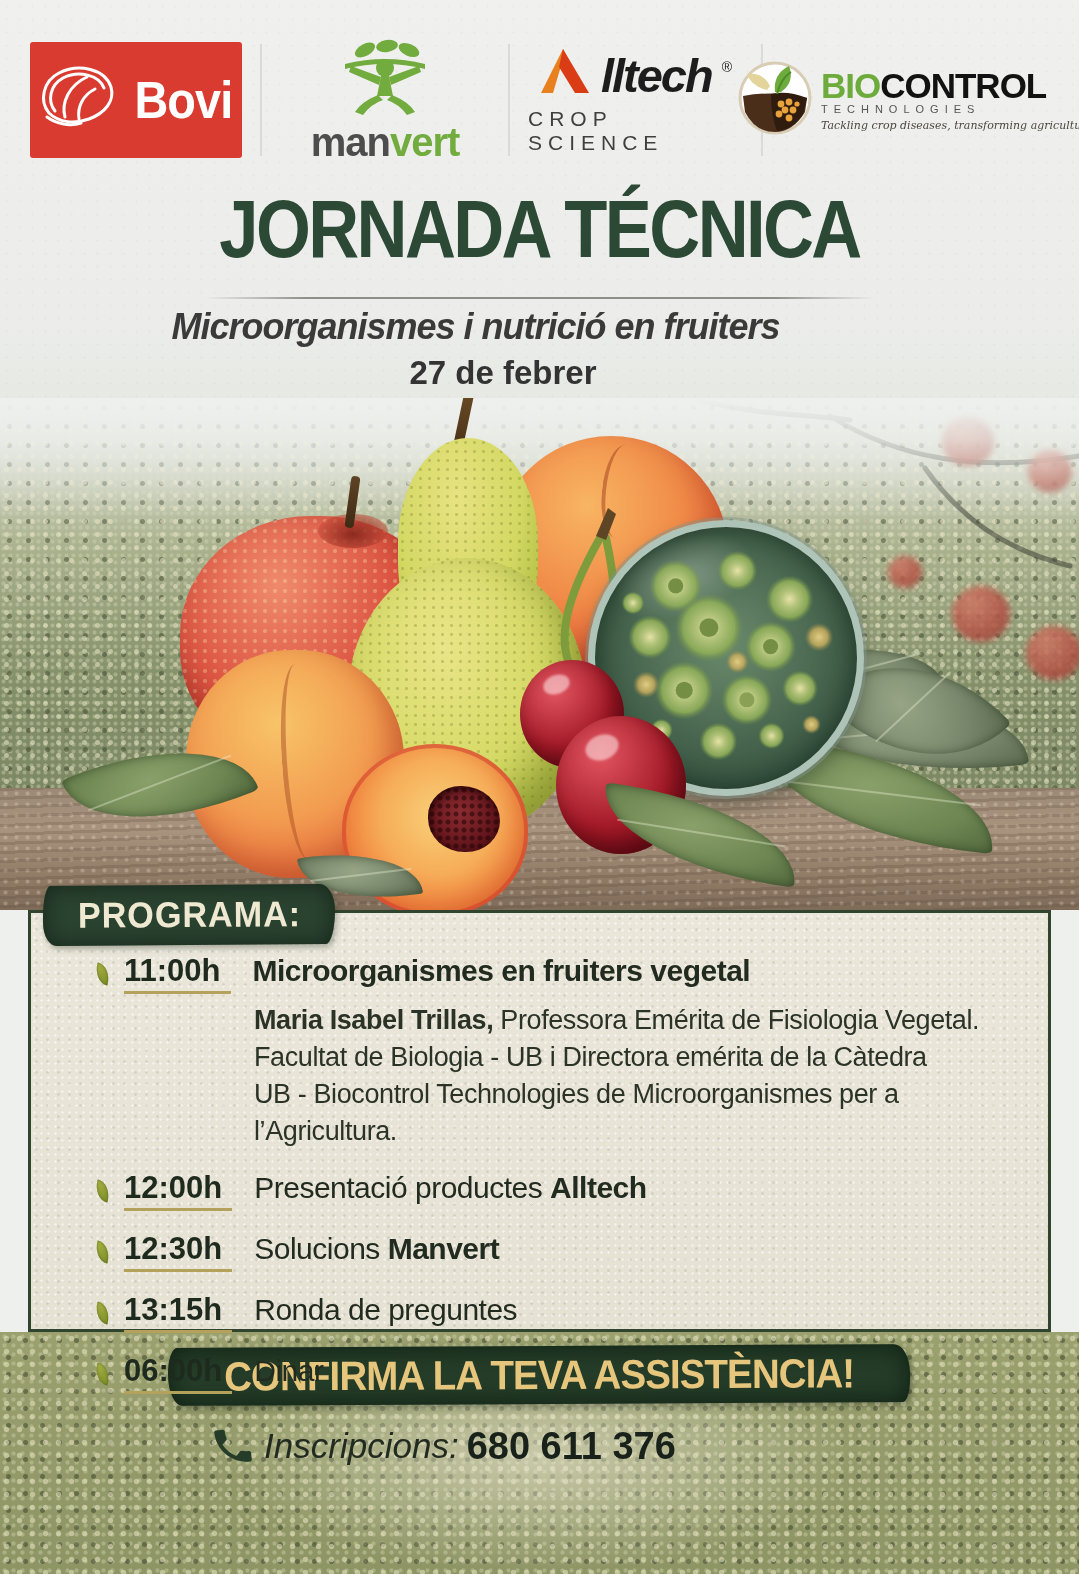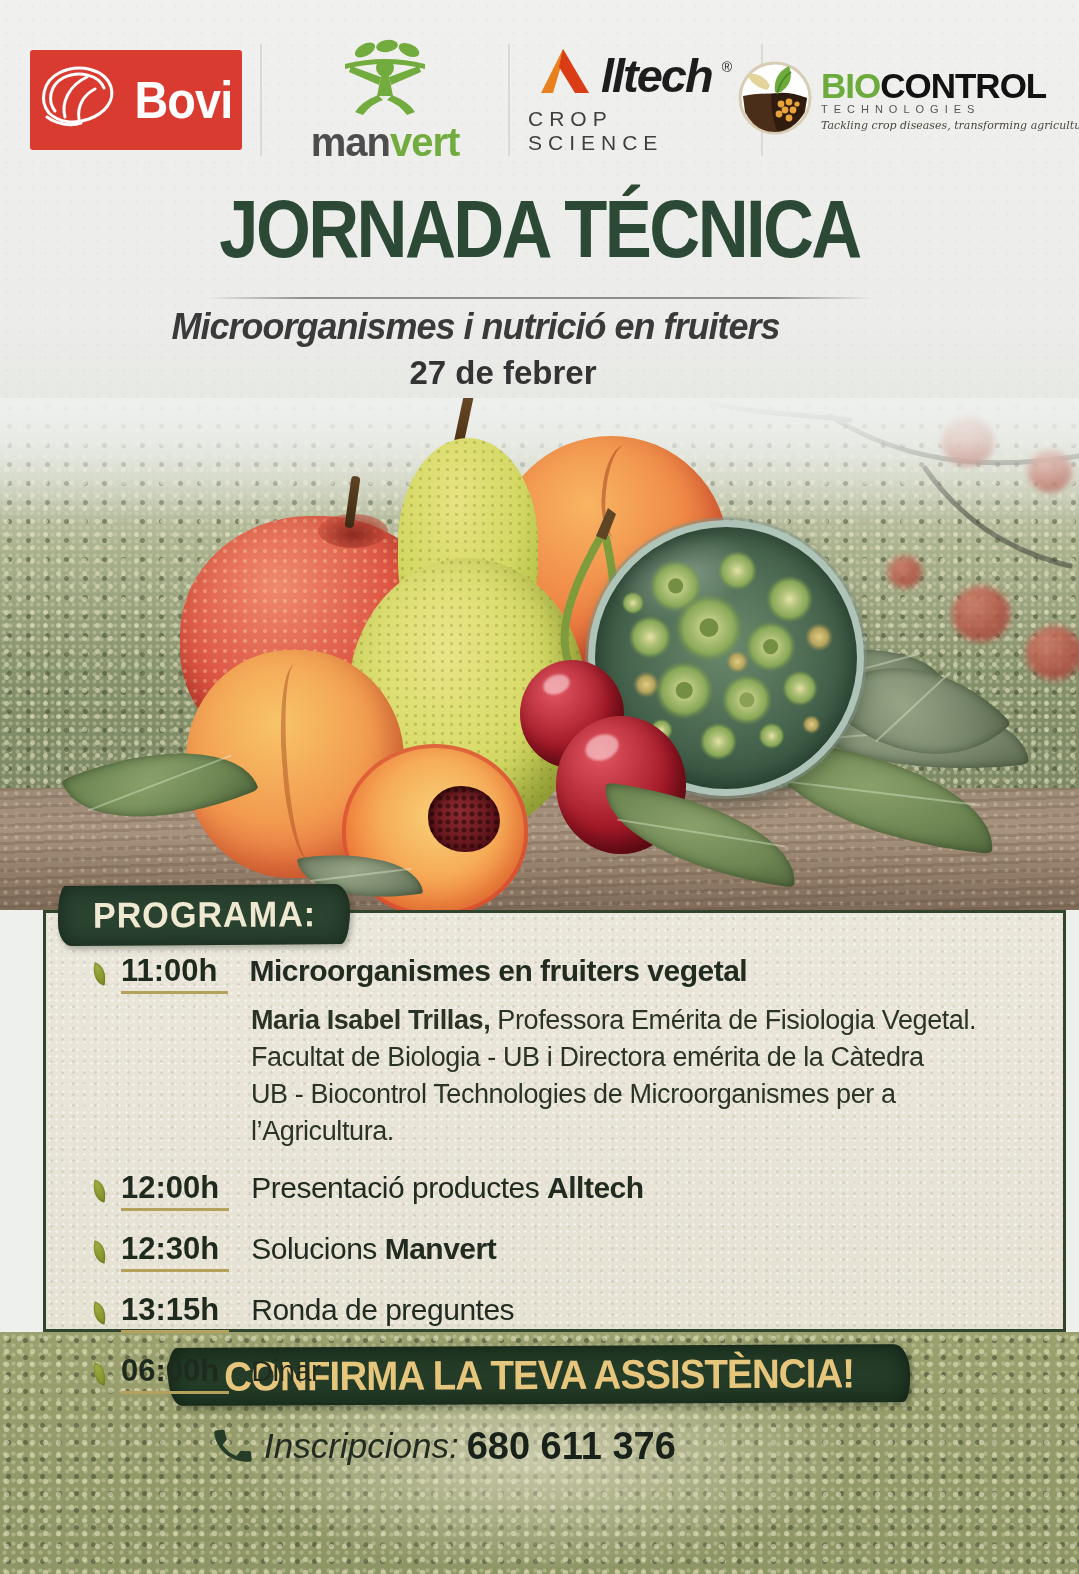--- a/index.html
+++ b/index.html
@@ -21,21 +21,21 @@
   }
   .logos {
     position:absolute; left:0; top:34px; width:1079px; height:132px;
     display:flex; align-items:center; justify-content:center; gap:0;
   }
   .logo-cell { display:flex; align-items:center; justify-content:center; height:132px; }
   .logo-sep { width:2px; height:112px; background:#dadbd8; margin:0 18px; }
 
   
   .bovi-box {
-    width:212px; height:100px; background:#d93b31; border-radius:3px;
+    width:212px; height:116px; background:#d93b31; border-radius:3px;
     display:flex; align-items:center; justify-content:center; gap:8px;
   }
   .bovi-name { color:#fff; font-weight:bold; font-size:52px; letter-spacing:-1px; transform:scaleX(.9); }
 
   
   .manvert { flex-direction:column; gap:2px; width:210px; }
   .manvert-text { font-size:40px; font-weight:bold; letter-spacing:-1px; line-height:1; }
   .manvert-text .dark { color:#4d4d4d; }
   .manvert-text .green { color:#72ab3e; }
 
@@ -163,39 +163,39 @@
     z-index:6; }
   .petri::before { content:""; position:absolute; left:6%; top:4%; width:55%; height:30%;
     border-radius:50%; background:radial-gradient(ellipse, rgba(255,255,255,.28), transparent 70%); transform:rotate(-18deg); }
   .petri svg { position:absolute; left:0; top:0; width:100%; height:100%; }
 
   .scene-lines { position:absolute; left:0; top:0; width:1079px; height:512px; z-index:2; pointer-events:none; }
   .stems-svg { position:absolute; left:0; top:0; width:1079px; height:512px; z-index:6; pointer-events:none; }
 
   
   .program-panel {
-    position:absolute; left:43px; top:910px; width:1023px; height:422px;
+    position:absolute; left:28px; top:910px; width:1023px; height:422px;
     border:3px solid #31452e;
     background:
       radial-gradient(rgba(120,115,95,.16) 1px, transparent 1.6px),
       radial-gradient(rgba(255,255,255,.5) 1px, transparent 1.5px),
       linear-gradient(#eae6da, #e5e1d3);
     background-size:11px 11px, 7px 7px, 100% 100%;
     z-index:8;
   }
   .programa-banner {
     position:absolute; left:12px; top:-28px; width:292px; height:60px;
     background:#2a4230; border-radius:8px 16px 10px 14px / 55% 45% 60% 40%;
     box-shadow:inset 0 0 20px rgba(8,18,8,.6), 2px 3px 6px rgba(30,40,25,.35);
     display:flex; align-items:center; justify-content:center;
     transform:rotate(-.4deg);
   }
   .programa-banner span { color:#f0e9d2; font-size:36px; font-weight:bold; letter-spacing:1px; transform:scaleX(.95); }
 
-  .program-list { position:absolute; left:0; top:0; width:100%; padding:40px 20px 0 46px; }
+  .program-list { position:absolute; left:0; top:0; width:100%; padding:40px 20px 0 64px; }
   .prog-row { display:flex; align-items:baseline; gap:0; margin-bottom:8px; }
   .leaf-bullet { width:15px; height:20px; flex:0 0 15px; align-self:center; margin-right:14px;
     background:linear-gradient(135deg, #a7b446, #7c8c26); border-radius:3% 100% 3% 100%;
     transform:rotate(14deg); box-shadow:inset 0 0 3px rgba(60,70,10,.6); }
   .prog-time { font-size:31px; font-weight:bold; color:#1d2a1d; letter-spacing:0;
     border-bottom:3px solid #b3a15c; padding:0 10px 2px 0; margin-right:22px; white-space:nowrap; }
   .prog-title { font-size:30px; color:#222b20; letter-spacing:-.5px; }
   .prog-title .bold { font-weight:bold; }
   .prog-title.titlebold { font-weight:bold; }
   .prog-desc { margin:4px 0 20px 159px; font-size:27px; color:#2b3327; line-height:37px; letter-spacing:-.4px; }

